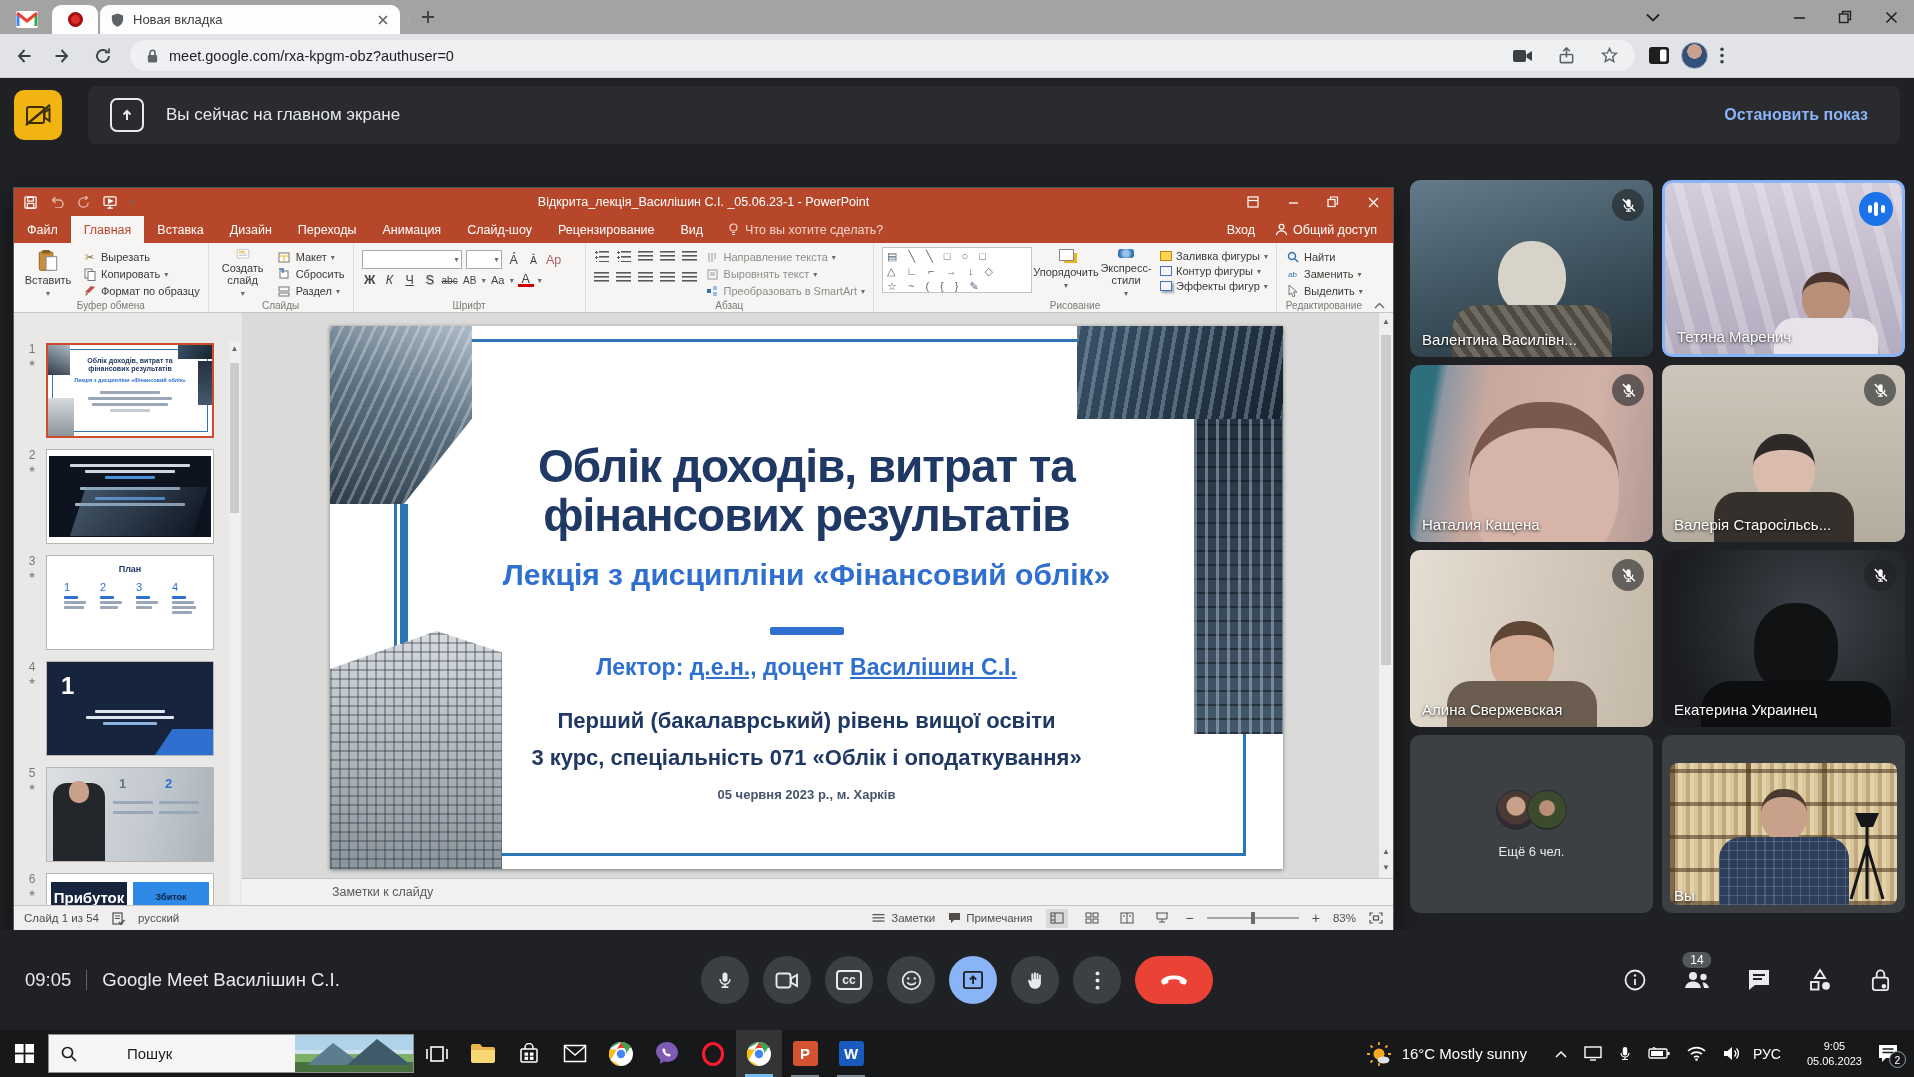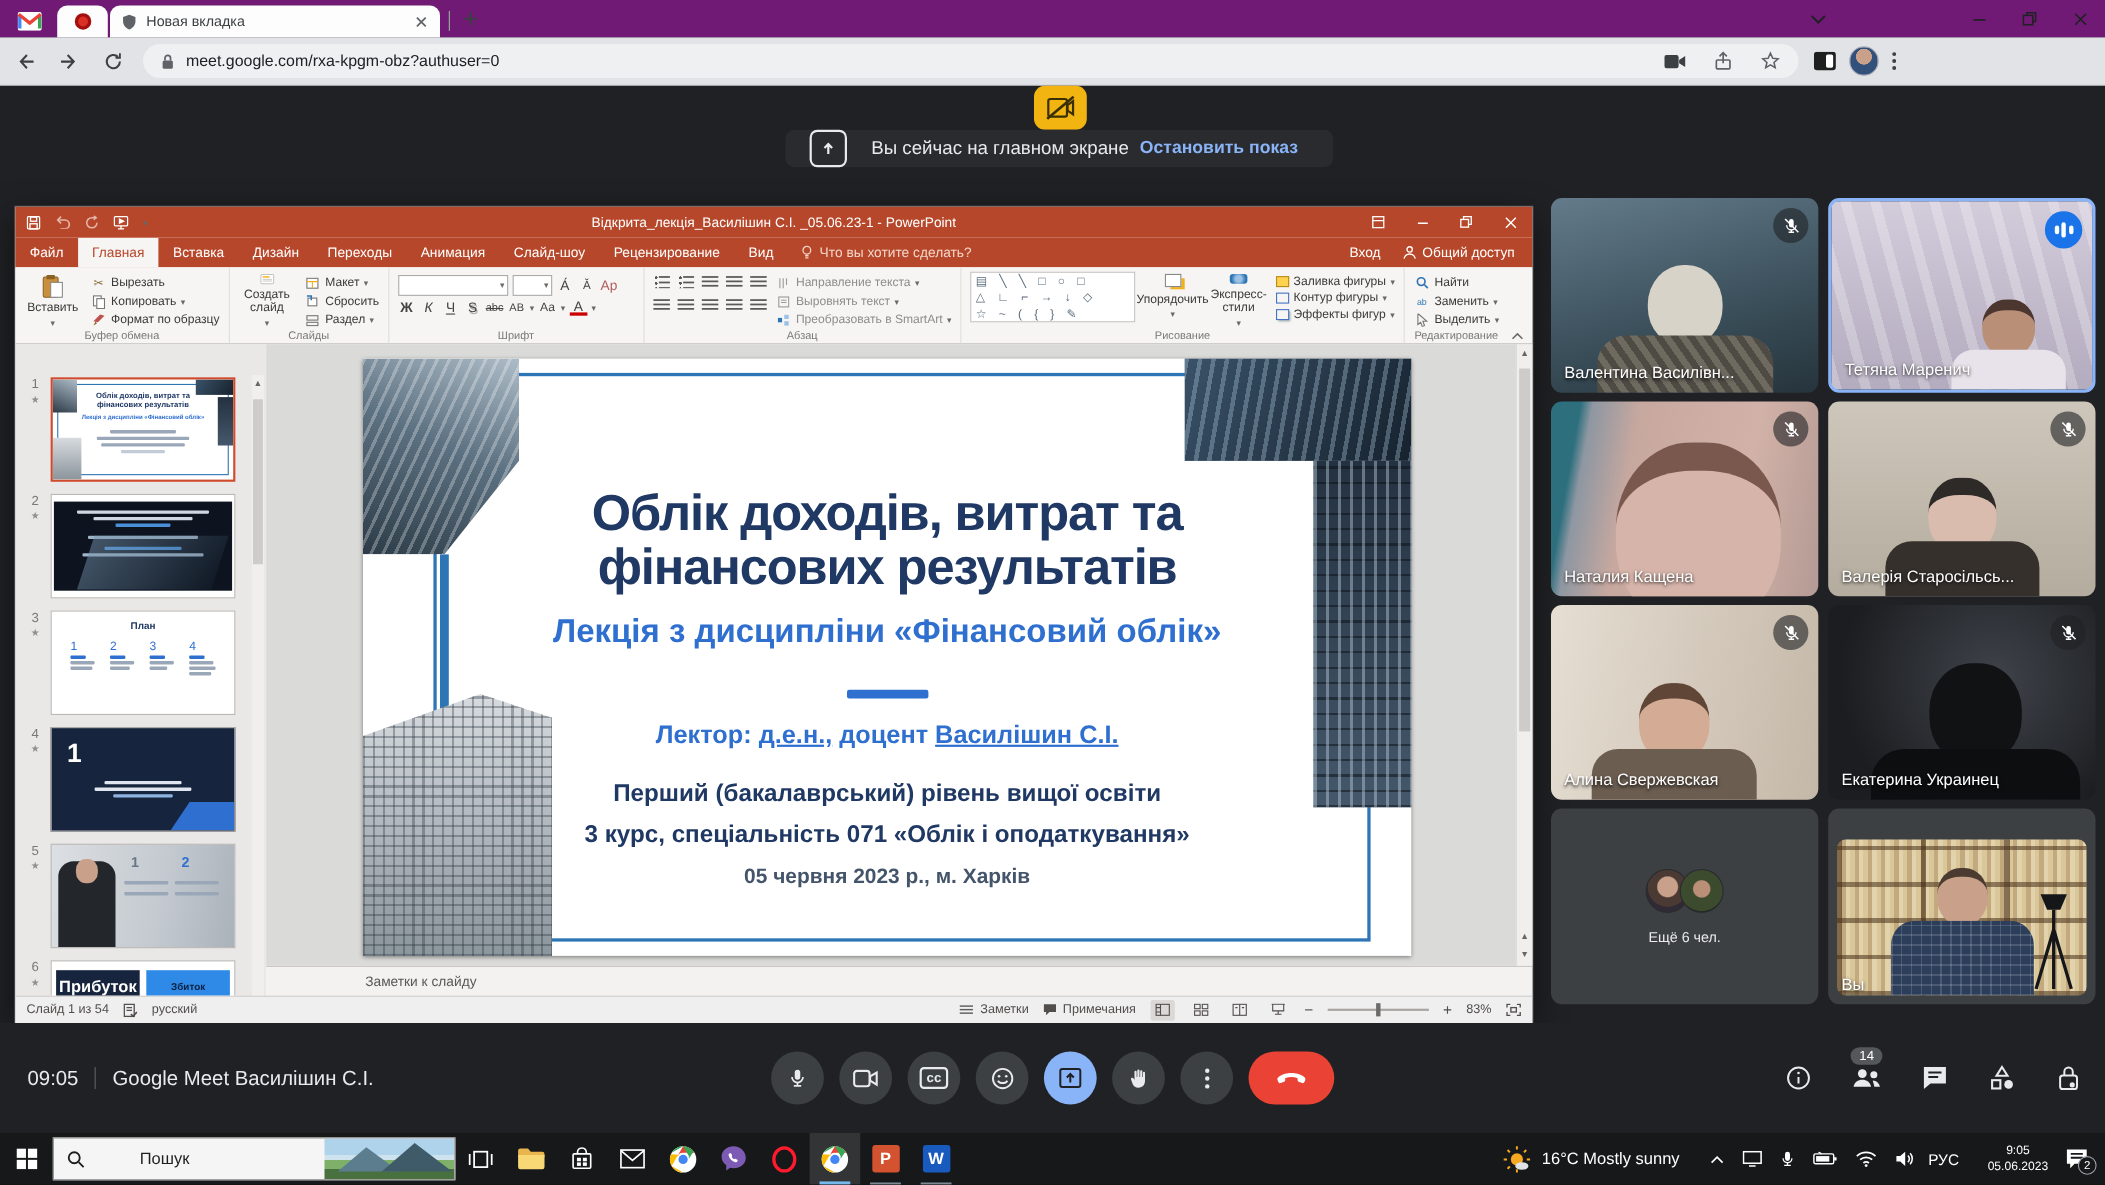--- a/index.html
+++ b/index.html
@@ -3,21 +3,21 @@
 <meta charset="utf-8">
 <style>
   html,body{margin:0;padding:0;background:#000;}
   *{box-sizing:border-box;}
   .screen{position:relative;width:1914px;height:1077px;background:#202124;overflow:hidden;
           font-family:"Liberation Sans",sans-serif;color:#202124;}
   .c{display:flex;align-items:center;justify-content:center;}
   svg{display:block;}
 
   
-  .tabstrip{position:absolute;left:0;top:0;width:100%;height:34px;background:#701a75;display:flex;align-items:flex-end;}
+  .tabstrip{position:absolute;left:0;top:0;width:100%;height:34px;background:#a3a3a3;display:flex;align-items:flex-end;}
   .gmail{margin:0 0 6px 16px;}
   .pinned-tab{width:46px;height:29px;margin-left:14px;background:#fdfdfd;border-radius:9px 9px 0 0;display:flex;align-items:center;justify-content:center;}
   .recdot{width:15px;height:15px;border-radius:50%;background:#d93025;border:3px solid #a50e0e;}
   .tab{height:29px;width:300px;background:#fdfdfd;border-radius:9px 9px 0 0;display:flex;align-items:center;padding:0 10px;gap:8px;margin-left:2px;}
   .tab-title{flex:1;font-size:13px;color:#3c4043;white-space:nowrap;overflow:hidden;}
   .tabdiv{width:1px;height:18px;background:#9ab398;margin:0 6px 6px 8px;}
   .newtab{margin-bottom:4px;width:26px;height:26px;border-radius:50%;}
   .winctl{margin-left:auto;display:flex;height:34px;align-items:center;}
   .winbtn{width:46px;height:34px;display:flex;align-items:center;justify-content:center;}
   .winbtn.gap{margin-right:100px;}
@@ -25,21 +25,21 @@
   
   .toolbar{position:absolute;left:0;top:34px;width:100%;height:44px;background:#e1e3e6;display:flex;align-items:center;border-bottom:1px solid #c9cbce;}
   .navbtn{width:34px;height:34px;border-radius:50%;display:flex;align-items:center;justify-content:center;margin-left:6px;}
   .omnibox{margin-left:10px;height:31px;width:1505px;background:#eef0f2;border-radius:16px;display:flex;align-items:center;padding:0 16px;gap:10px;}
   .url{font-size:14.5px;color:#202124;flex:1;}
   .omni-ico{margin-left:14px;}
   .avatar{width:27px;height:27px;border-radius:50%;margin-left:12px;
           background:radial-gradient(circle at 50% 34%,#c9a18b 0 34%,#31507a 36%);border:1px solid #aab;}
 
   
-  .banner{position:absolute;left:0;top:78px;width:100%;height:74px;background:#202124;display:flex;align-items:center;flex-direction:column;}
+  .banner{position:absolute;left:0;top:78px;width:100%;height:74px;background:#202124;display:flex;align-items:center;}
   .banner-ico{width:48px;height:50px;margin-left:14px;border-radius:10px;background:#f2b411;display:flex;align-items:center;justify-content:center;}
   .banner-panel{margin:0 14px 0 26px;flex:1;height:58px;background:#2a2b2e;border-radius:8px;display:flex;align-items:center;padding:0 22px;}
   .present-frame{width:34px;height:34px;border:2.5px solid #e8eaed;border-radius:7px;display:flex;align-items:center;justify-content:center;}
   .banner-msg{margin-left:22px;font-size:17px;color:#e8eaed;}
   .stop-btn{margin-left:auto;color:#8ab4f8;font-size:16px;font-weight:bold;padding:8px 10px;border-radius:6px;}
 
   
   .ppt{position:absolute;left:14px;top:188px;width:1379px;height:742px;background:#f6f5f3;
        box-shadow:0 0 0 1px #55575a,0 10px 30px rgba(0,0,0,.55);font-size:12px;}
   .ppt-titlebar{position:relative;height:28px;background:#b7472a;display:flex;align-items:center;color:#fff;}
@@ -114,21 +114,21 @@
      repeating-linear-gradient(90deg,rgba(200,220,235,.4) 0 3px,transparent 3px 11px),
      repeating-linear-gradient(0deg,rgba(10,16,22,.5) 0 2px,transparent 2px 14px);}
   .stxt{position:absolute;left:130px;width:693px;text-align:center;}
   .stitle{top:116px;font-size:46px;line-height:1.07;font-weight:bold;color:#1f3864;letter-spacing:-1px;}
   .ssub{top:232px;font-size:30px;font-weight:bold;color:#2e6fd0;}
   .sdiv{position:absolute;left:50%;transform:translateX(-50%);top:301px;width:74px;height:8px;background:#2e6fd0;border-radius:2px;}
   .slect{top:328px;font-size:23px;font-weight:bold;color:#2e6fd0;}
   .slect u{text-decoration:underline;}
   .slevel{top:382px;font-size:22px;font-weight:bold;color:#1f3864;}
   .scourse{top:419px;font-size:22px;font-weight:bold;color:#1f3864;}
-  .sdate{top:461px;font-size:19px;font-weight:bold;color:#44546a;}
+  .sdate{top:461px;font-size:13px;font-weight:bold;color:#44546a;}
   .vscroll{position:absolute;right:0;top:0;bottom:0;width:15px;background:#f0efee;border-left:1px solid #dcdad9;}
   .vthumb{position:absolute;left:2px;right:2px;top:22px;height:330px;background:#cdcccb;}
   .varr{position:absolute;left:0;right:0;text-align:center;color:#666;font-size:8px;}
   .notes{height:27px;background:#f3f2f1;border-top:1px solid #c6c4c2;display:flex;align-items:center;color:#595959;font-size:12.5px;padding-left:90px;}
   .statusbar{height:25px;background:#f0eff0;border-top:1px solid #c6c4c2;display:flex;align-items:center;font-size:11.5px;color:#514e4c;padding:0 10px;gap:13px;}
   .sb-right{margin-left:auto;display:flex;align-items:center;gap:13px;}
   .viewbtn{width:22px;height:19px;display:flex;align-items:center;justify-content:center;border-radius:2px;}
   .viewbtn.on{background:#dbd9d7;}
   .zoomtrack{width:92px;height:2px;background:#a8a6a4;position:relative;}
   .zoomknob{position:absolute;left:44px;top:-5px;width:4px;height:12px;background:#6d6b69;}

